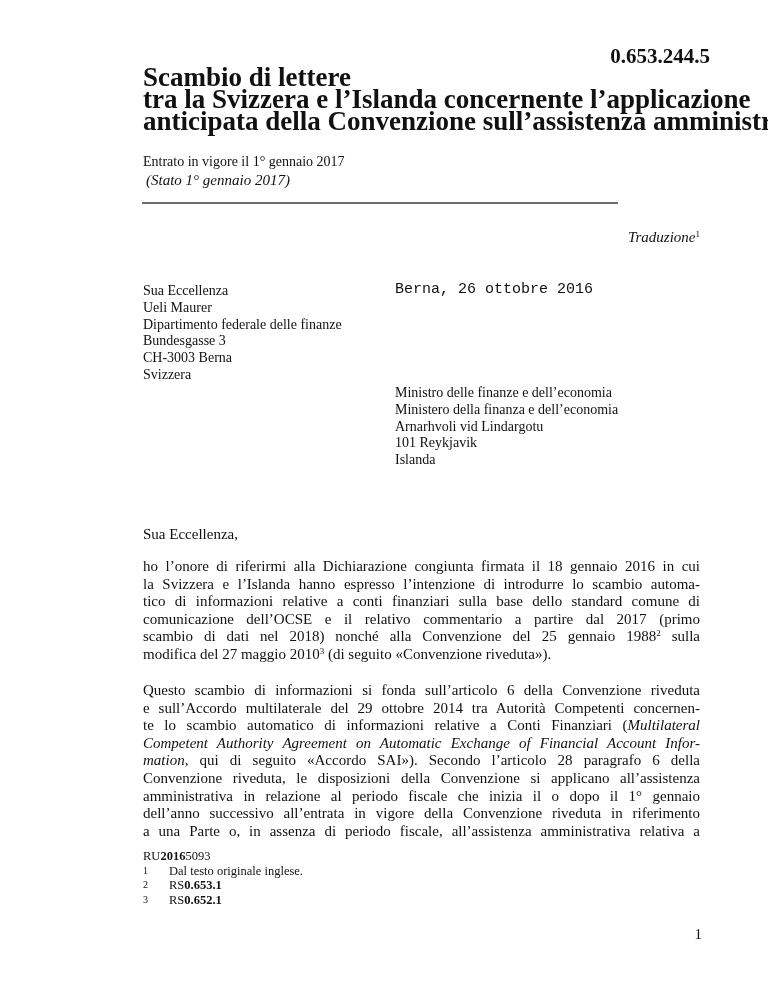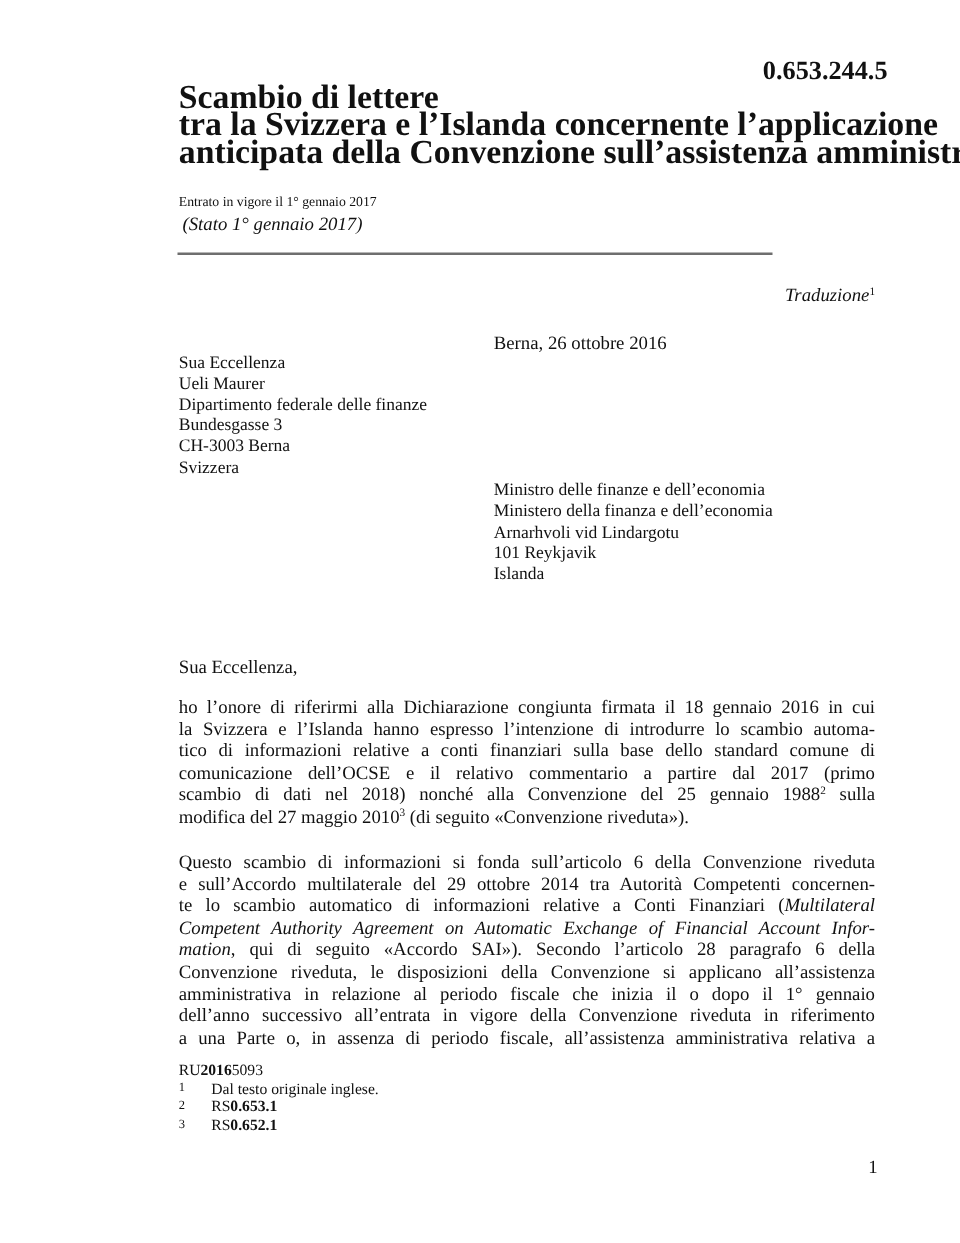--- a/index.html
+++ b/index.html
@@ -11,35 +11,35 @@
     .abs { position: absolute; }
     .sr-number {
       left: 490px; width: 220px; top: 44px; text-align: right;
       font-size: 21px; font-weight: bold; line-height: 24px;
     }
     .title {
       left: 143px; top: 66px; width: 580px;
       font-size: 27px; font-weight: bold; line-height: 22px;
     }
     .title div { white-space: nowrap; }
-    .in-force { left: 143px; top: 154px; font-size: 11px; line-height: 16px; }
+    .in-force { left: 143px; top: 154px; font-size: 14px; line-height: 16px; }
     .status { left: 146px; top: 171px; font-size: 15px; line-height: 18px; font-style: italic; }
     .rule {
       left: 142px; top: 202px; width: 476px; height: 2px; background: #6e6e6e;
     }
     .translation {
       left: 480px; width: 220px; top: 228px; text-align: right;
       font-size: 15px; line-height: 18px;
     }
     .translation i { font-style: italic; }
     sup { font-size: 9px; vertical-align: 5px; line-height: 0; }
     .addr { font-size: 14px; line-height: 16.8px; }
     .addr div { white-space: nowrap; }
     .sender-addr { left: 143px; top: 283px; }
-    .place-date { left: 395px; top: 267px; font-size: 15px; line-height: 16.8px; }
+    .place-date { left: 395px; top: 282px; font-size: 15px; line-height: 16.8px; font-family: Liberation Mono, monospace; }
     .recipient-addr { left: 395px; top: 385px; }
     .salutation { left: 143px; top: 526px; font-size: 15px; line-height: 17px; }
     .para {
       left: 143px; width: 557px; font-size: 15px; line-height: 17.6px;
       text-align: justify; hyphens: manual;
     }
     .para .ln { display: block; text-align: justify; text-align-last: justify; white-space: nowrap; }
     .para .ln.last { text-align-last: left; }
     .p1 { top: 558px; }
     .p2 { top: 682px; }

